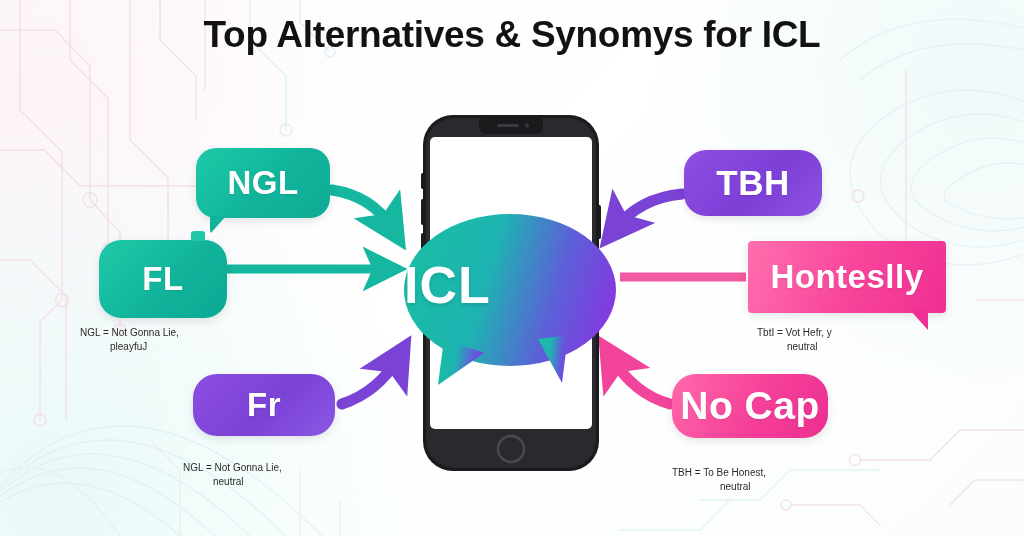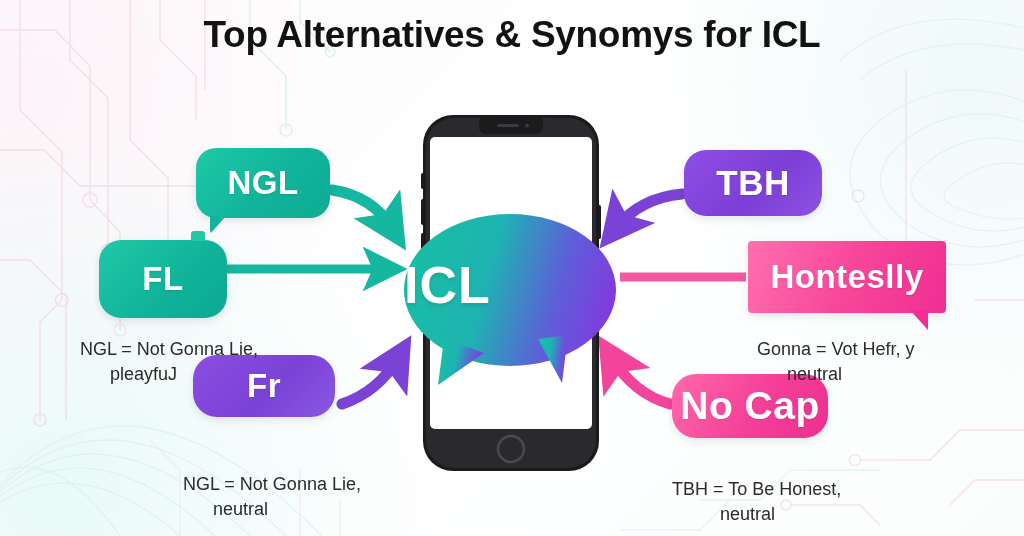--- a/index.html
+++ b/index.html
@@ -45,21 +45,21 @@
     background:linear-gradient(135deg,#1fc9a7 0%,#10b29a 60%,#0ca893 100%);
     font-size:33px;
     margin-left:9px;
   }
   #bubble-fl .tail{
     left:92px;top:-9px;width:14px;height:10px;background:#1fc9a7;
     border-radius:3px 3px 0 0;border:0;
   }
   
   #bubble-fr{
-    left:193px;top:355px;width:142px;height:62px;border-radius:24px;
+    left:193px;top:374px;width:142px;height:62px;border-radius:24px;
     background:linear-gradient(135deg,#8b4ee0 0%,#7b42d6 55%,#8a58e4 100%);
     font-size:33px;
   }
   
   #bubble-tbh{
     left:684px;top:150px;width:138px;height:66px;border-radius:22px;
     background:linear-gradient(135deg,#8f4ee6 0%,#7c3fd6 55%,#8d52e3 100%);
     font-size:35px;
   }
   
@@ -93,21 +93,21 @@
 
   
   #title{
     position:absolute;left:0;right:0;top:14px;text-align:center;
     font-size:37px;font-weight:700;color:#121212;letter-spacing:-.3px;
     font-family:"Liberation Sans",sans-serif;
   }
 
   
   .caption{
-    position:absolute;color:#2b2b2b;font-size:18px;line-height:1.38;
+    position:absolute;color:#2b2b2b;font-size:10px;line-height:1.38;
     font-family:"Liberation Sans",sans-serif;white-space:pre-line;
   }
   #caption-ngl{left:80px;top:312px;}
   #caption-fr{left:183px;top:447px;}
   #caption-tbh-top{left:757px;top:312px;}
   #caption-tbh-bottom{left:672px;top:452px;}
   .cap-l2{display:block;padding-left:36px;}
   #caption-tbh-top .cap-l2{padding-left:30px;}
   #caption-tbh-bottom .cap-l2{padding-left:48px;}
   #caption-ngl .cap-l2{padding-left:30px;}
@@ -285,21 +285,21 @@
     <span>NGL = Not Gonna Lie,</span>
     <span class="cap-l2">pleayfuJ</span>
   </div>
 
   <div class="caption" id="caption-fr">
     <span>NGL = Not Gonna Lie,</span>
     <span class="cap-l2">neutral</span>
   </div>
 
   <div class="caption" id="caption-tbh-top">
-    <span>Gonna = Vot Hefr, y</span>
+    <span>TbtI = Vot Hefr, y</span>
     <span class="cap-l2">neutral</span>
   </div>
 
   <div class="caption" id="caption-tbh-bottom">
     <span>TBH = To Be Honest,</span>
     <span class="cap-l2">neutral</span>
   </div>
 
 </div>
 

